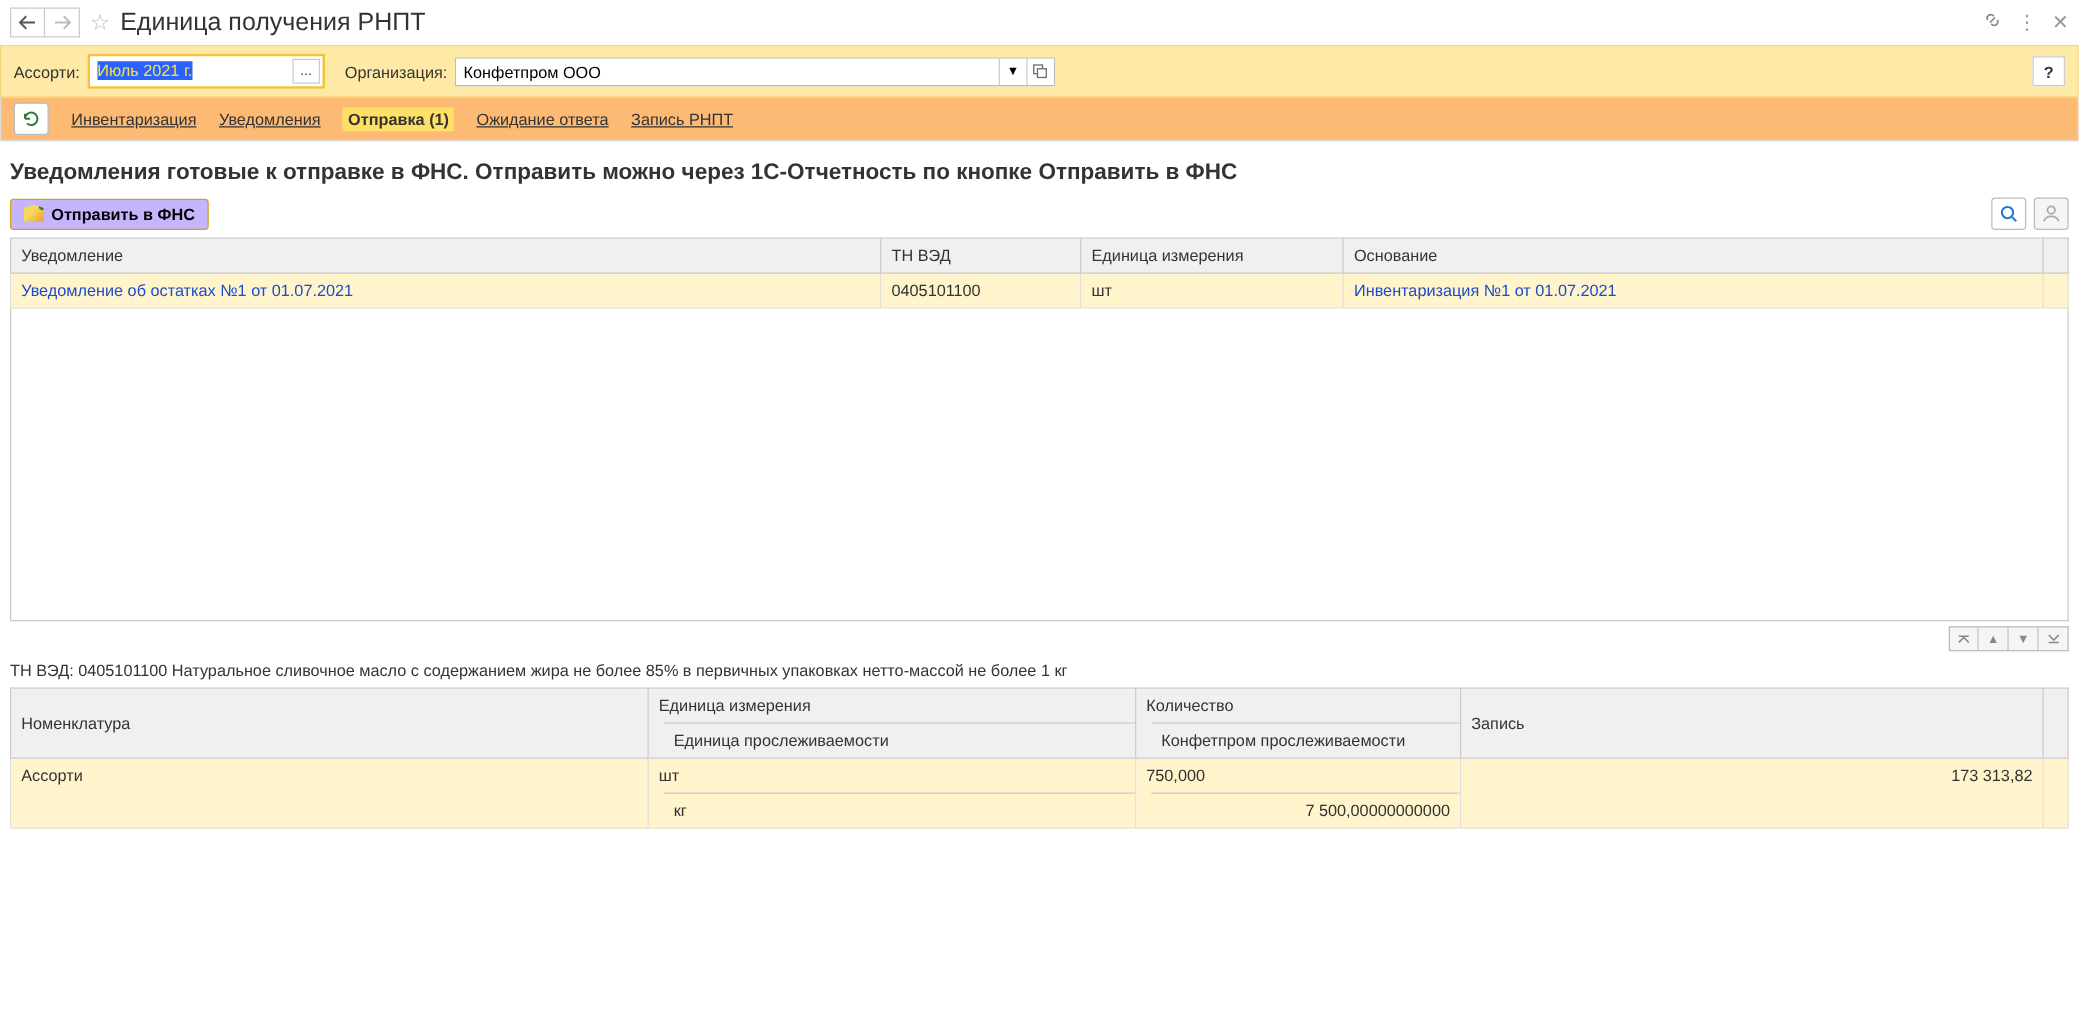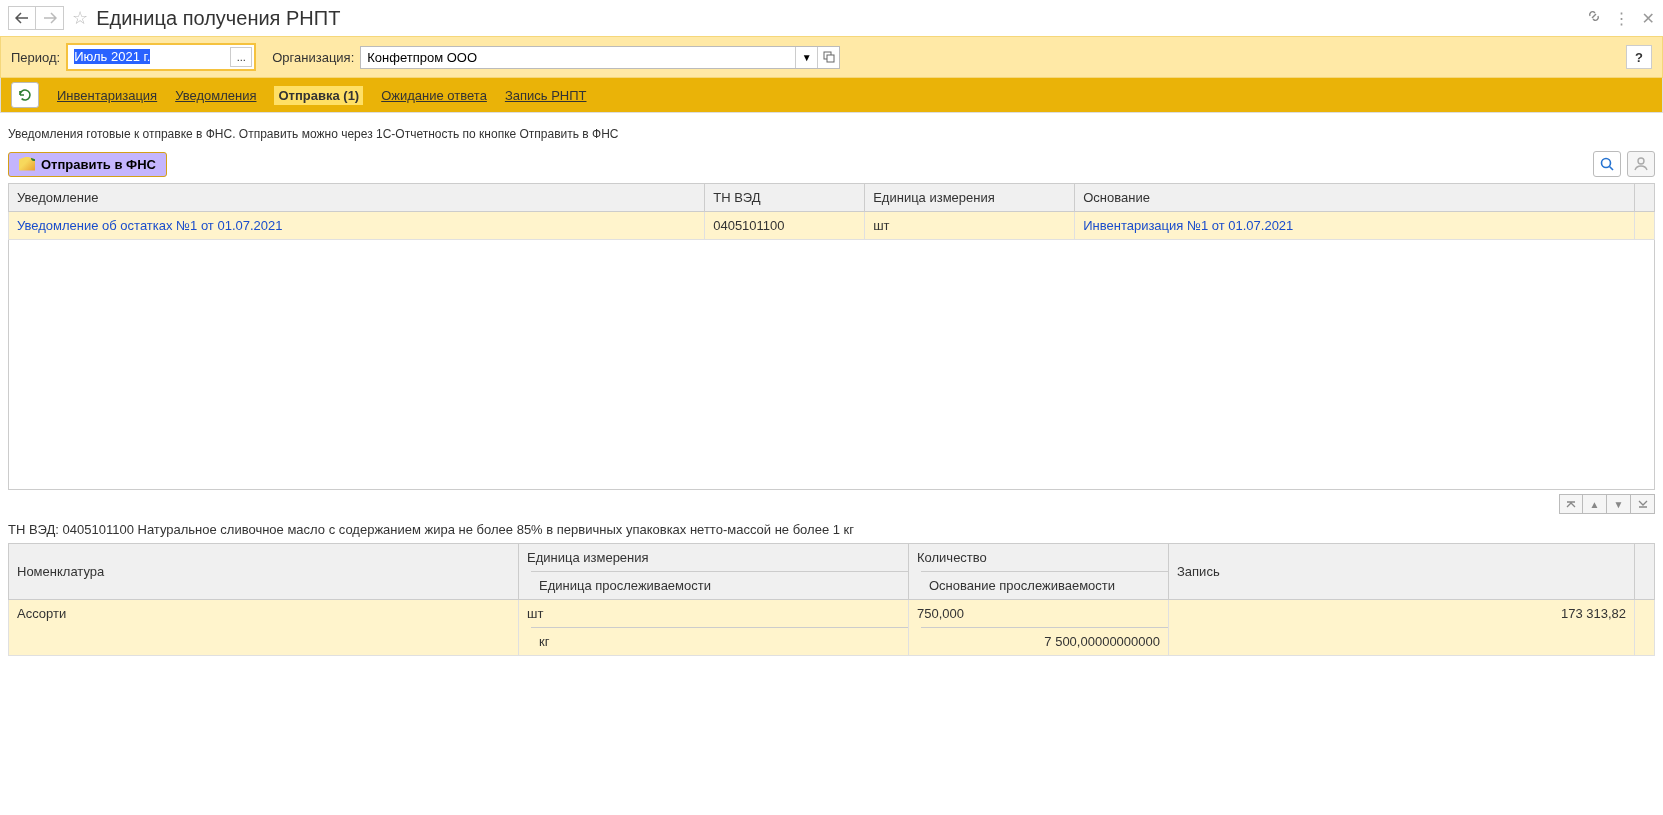--- a/index.html
+++ b/index.html
@@ -42,21 +42,21 @@
     background: #fff;
     padding: 2px;
   }
   .period-input {
     border: none; outline: none;
     font-size: 13px;
     width: 160px;
     padding: 2px 4px;
   }
   .period-input .sel {
-    background: #2962ff; color: #ffffff;
+    background: #2962ff; color: #fde047;
   }
   .dots-btn {
     border: 1px solid #ccc;
     background: #fff;
     width: 22px; height: 20px;
     display: flex; align-items: center; justify-content: center;
     cursor: pointer;
     font-size: 11px;
   }
   .org-field {
@@ -83,21 +83,21 @@
   .help-btn {
     margin-left: auto;
     border: 1px solid #ccc;
     background: #fff;
     width: 26px; height: 24px;
     display: flex; align-items: center; justify-content: center;
     cursor: pointer;
     font-weight: bold;
   }
   .toolbar {
-    background: #eab308;
+    background: #fdba74;
     border: 1px solid #ddd;
     border-top: none;
     display: flex;
     align-items: center;
     padding: 4px 10px;
     gap: 18px;
   }
   .refresh-btn {
     width: 28px; height: 26px;
     border: 1px solid #bbb;
@@ -114,21 +114,22 @@
     color: #333;
   }
   .tab-link.active {
     background: #ffe066;
     font-weight: bold;
     text-decoration: none;
     padding: 2px 4px;
   }
   .info-text {
     padding: 14px 8px 10px 8px;
-    font-size: 12px;
+    font-size: 18px;
+    font-weight: bold;
   }
   .action-row {
     display: flex;
     align-items: center;
     padding: 0 8px 6px 8px;
   }
   .send-btn {
     background: #c4b5fd;
     border: 1px solid #d4a017;
     border-radius: 3px;
@@ -238,21 +239,21 @@
       <svg width="16" height="16" viewBox="0 0 16 16">
           <path d="M6 10 L10 6 M4 8a3 3 0 0 1 4-4l1 1 M12 8a3 3 0 0 1-4 4l-1-1" stroke="#888" stroke-width="1.4" fill="none"></path>
         </svg>
     </span>
     <span class="title-icon">⋮</span>
     <span class="title-icon">✕</span>
   </div>
 </div>
 
 <div class="filter-bar">
-  <span class="label">Период:</span>
+  <span class="label">Ассорти:</span>
   <div class="period-wrap">
     <div class="period-input"><span class="sel">Июль 2021 г.</span></div>
     <div class="dots-btn">...</div>
   </div>
   <span class="label" style="margin-left:10px">Организация:</span>
   <div class="org-field">
     <input class="org-input" value="Конфетпром ООО" style="">
     <button class="field-btn">▼</button>
     <button class="field-btn">
       <svg width="12" height="12" viewBox="0 0 12 12">
@@ -342,21 +343,21 @@
 <table class="grid detail">
   <thead>
     <tr>
       <th style="width:510px">Номенклатура</th>
       <th class="stack-cell" style="width:390px">
         <span>Единица измерения</span>
         <span>Единица прослеживаемости</span>
       </th>
       <th class="stack-cell" style="width:260px">
         <span>Количество</span>
-        <span>Основание прослеживаемости</span>
+        <span>Конфетпром прослеживаемости</span>
       </th>
       <th>Запись</th>
       <th class="last-col"></th>
     </tr>
   </thead>
   <tbody>
     <tr class="highlight-row">
       <td>Ассорти</td>
       <td class="stack-cell">
         <span>шт</span>

